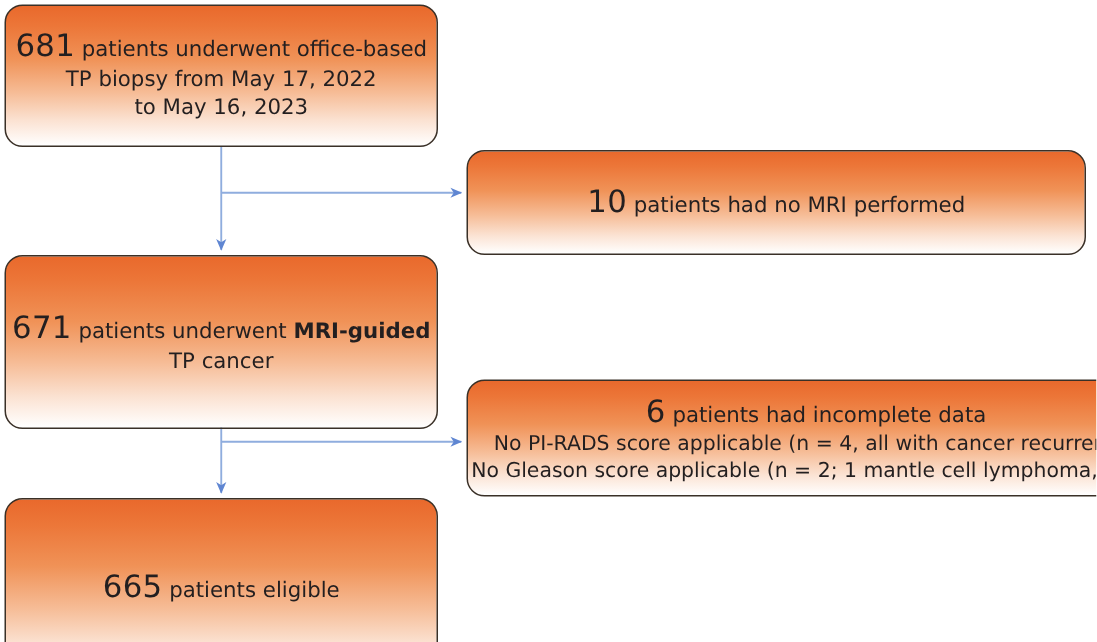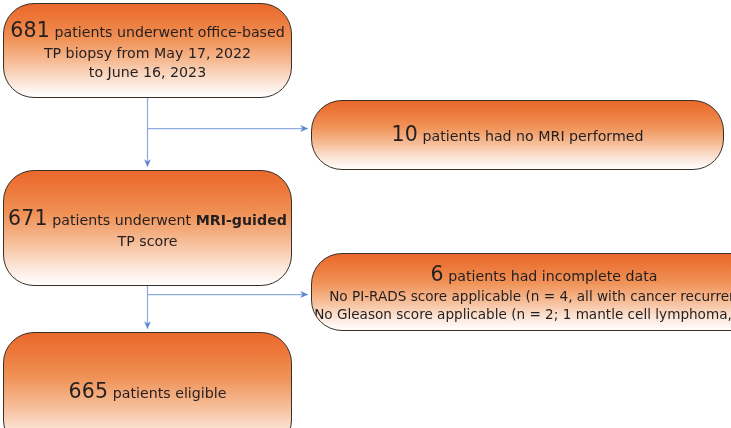--- a/index.html
+++ b/index.html
@@ -22,21 +22,21 @@
     left: 0;
     top: 0;
     width: 731px;
     height: 428px;
     pointer-events: none;
   }
   .node {
     position: absolute;
     box-sizing: border-box;
     border: 1.3px solid #3a3027;
-    border-radius: 31px;
+    border-radius: 12px;
     background-image: linear-gradient(to bottom,
         #e9692c 0%,
         #ec7638 14%,
         #f09257 38%,
         #f6bc96 62%,
         #fbe2d2 82%,
         #ffffff 100%);
     display: flex;
     flex-direction: column;
     align-items: center;
@@ -102,34 +102,34 @@
 
     <g>
       <line x1="147.5" y1="294.5" x2="307.5" y2="294.5" stroke="#8fadde" stroke-width="1.25" marker-end="url(#ah)"></line>
     </g>
   </svg>
 
   <div class="node" id="node-enrolled">
     <div class="stack">
       <span class="line"><span class="big">681</span><span class="rest">&nbsp;</span><span class="rest">patients underwent office-based</span></span>
       <span class="line rest">TP biopsy from May 17,  2022</span>
-      <span class="line rest">to June 16, 2023</span>
+      <span class="line rest">to May 16, 2023</span>
     </div>
   </div>
 
   <div class="node" id="node-no-mri">
     <div class="stack">
       <span class="line"><span class="big">10</span><span class="rest">&nbsp;</span><span class="rest">patients had no MRI performed</span></span>
     </div>
   </div>
 
   <div class="node" id="node-mri-biopsy">
     <div class="stack">
       <span class="line"><span class="big">671</span><span class="rest">&nbsp;</span><span class="rest">patients underwent </span><span class="rest bold">MRI-guided</span></span>
-      <span class="line rest">TP score</span>
+      <span class="line rest">TP cancer</span>
     </div>
   </div>
 
   <div class="node" id="node-incomplete">
     <div class="stack">
       <span class="line"><span class="big">6</span><span class="rest">&nbsp;</span><span class="rest">patients had incomplete data</span></span>
       <span class="line sub">No PI-RADS score applicable (n = 4, all with cancer recurrence)</span>
       <span class="line sub">No Gleason score applicable (n = 2; 1 mantle cell lymphoma, 1 UC)</span>
     </div>
   </div>

